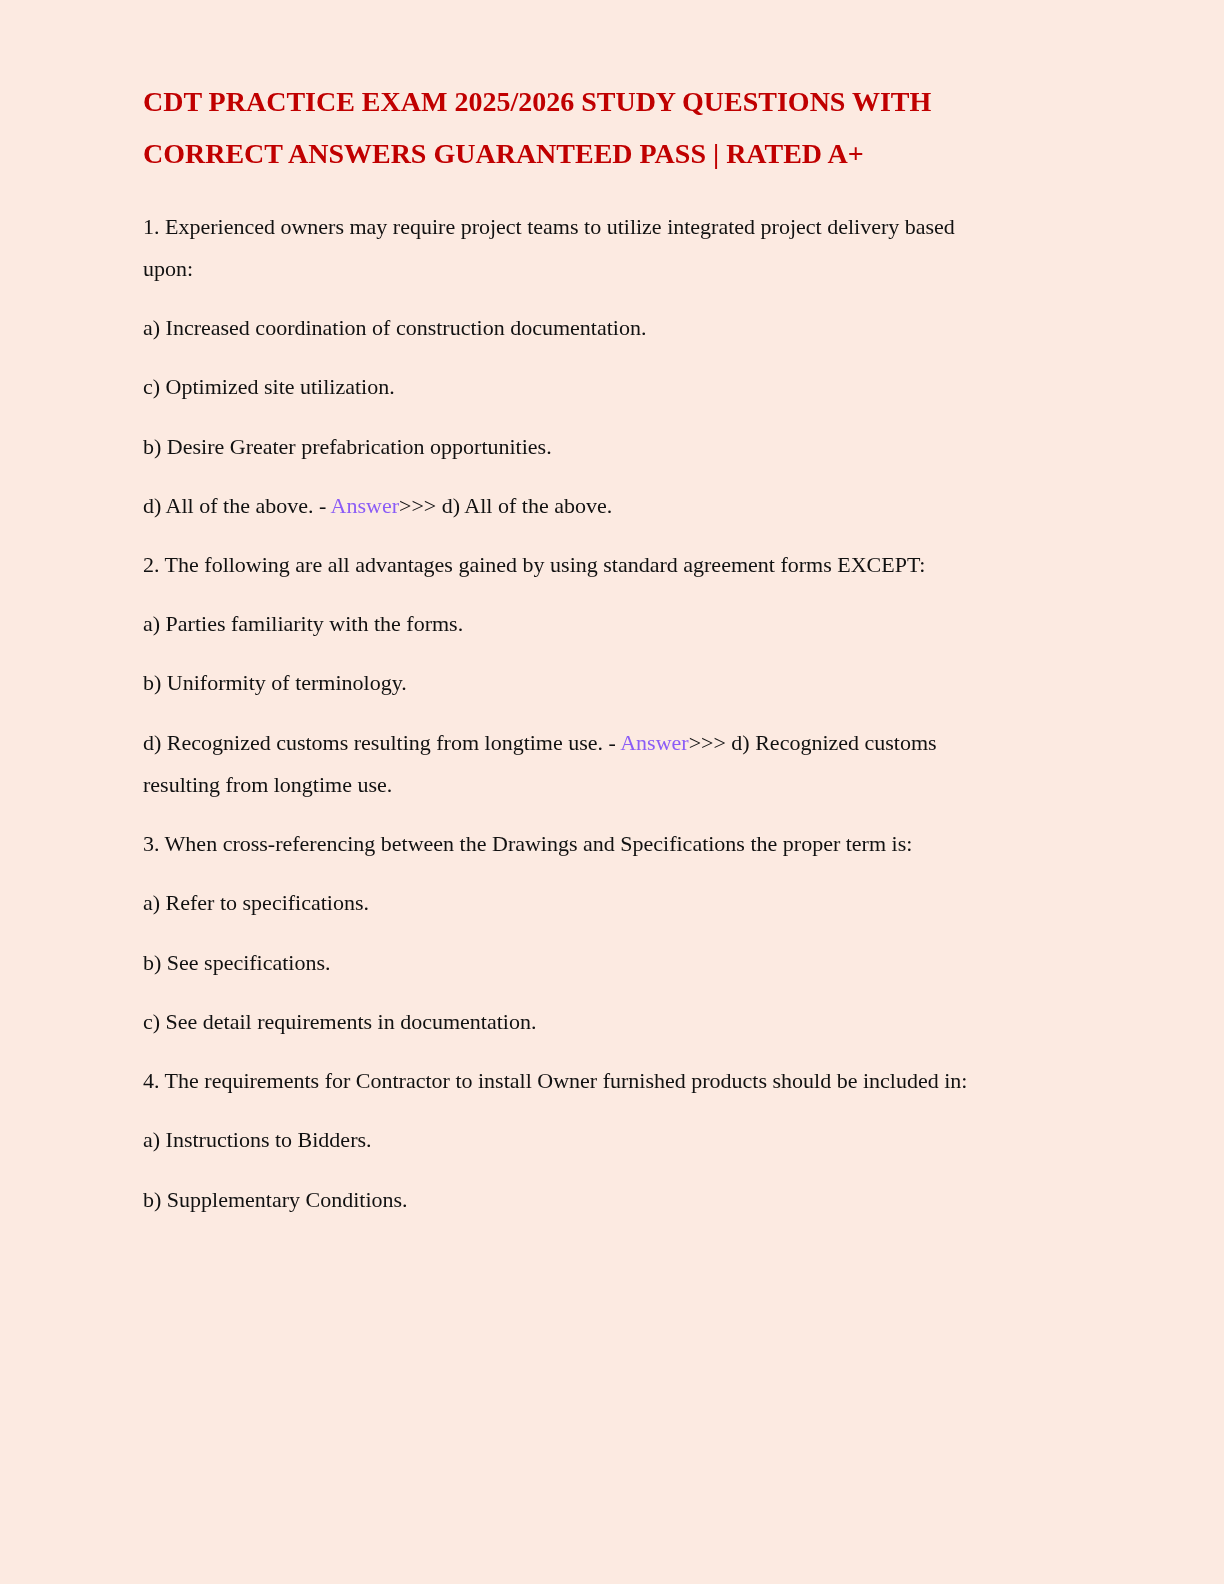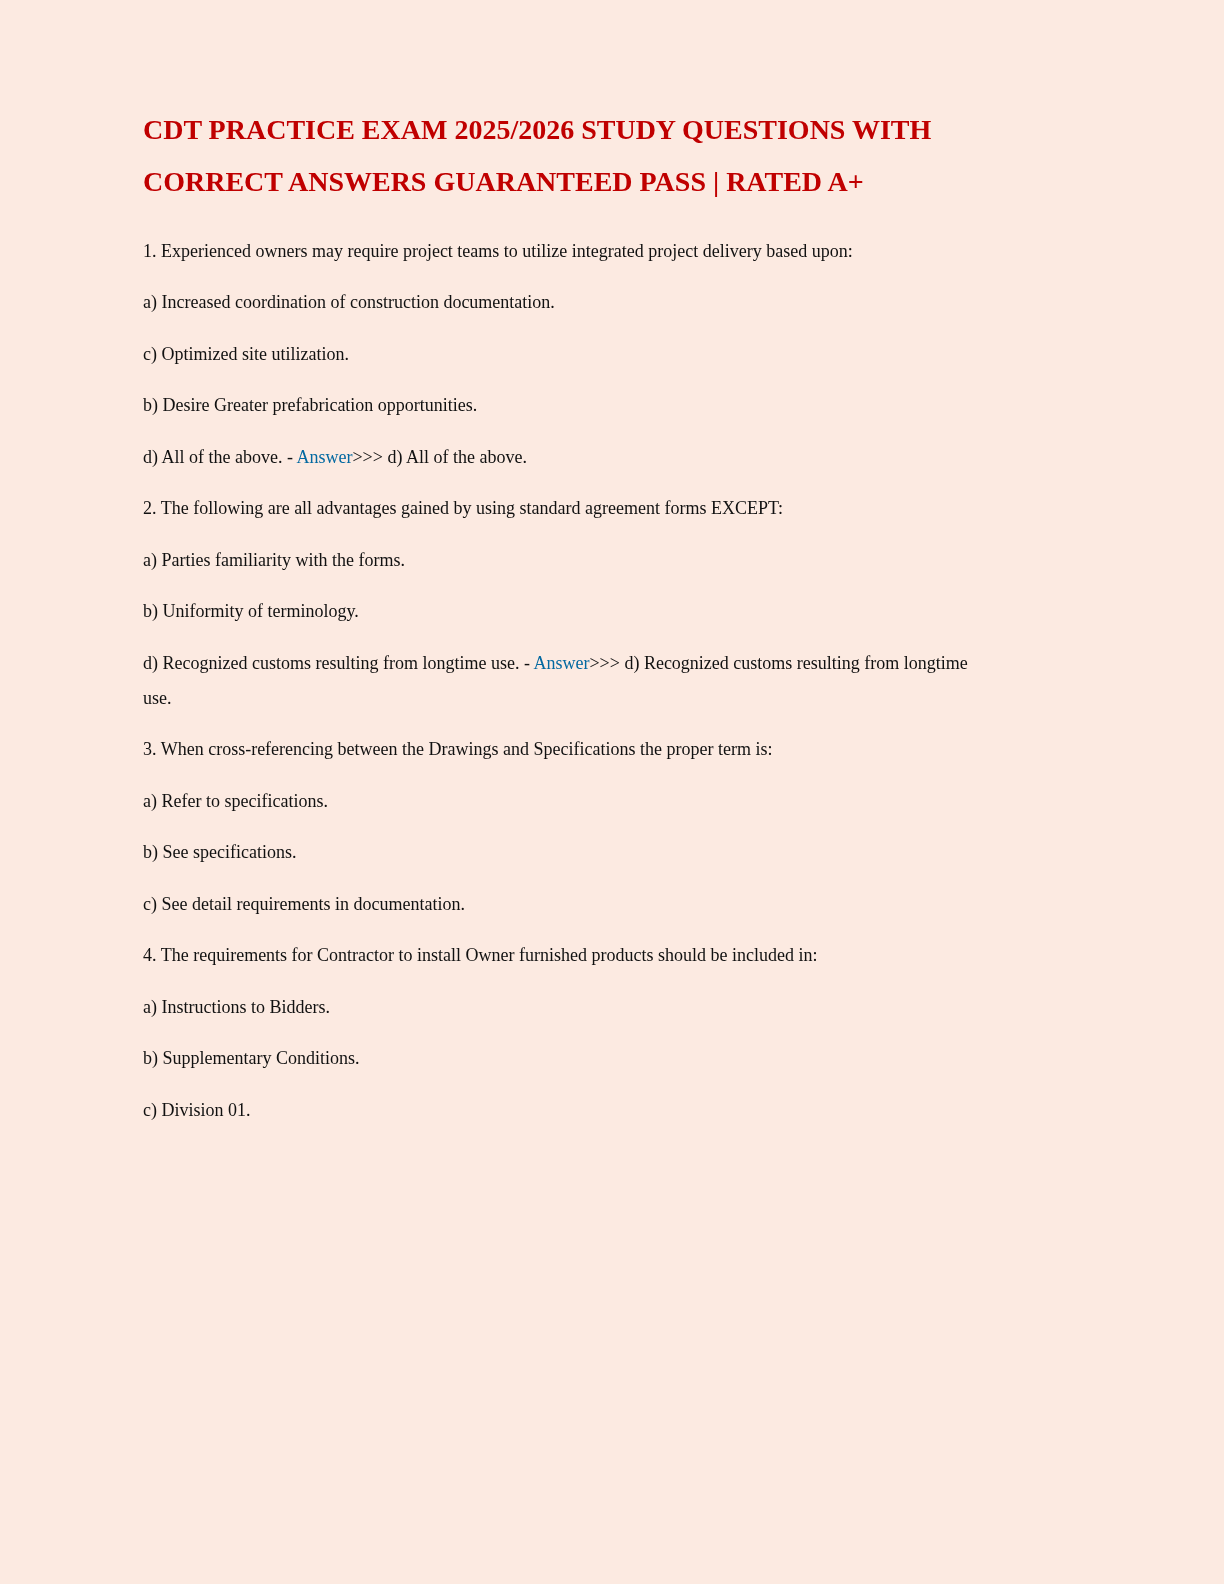--- a/index.html
+++ b/index.html
@@ -7,37 +7,37 @@
     width: 1224px;
     font-family: "Liberation Serif", "DejaVu Serif", serif;
   }
   body {
     background: #fceae1;
   }
   .page {
     width: 1124px;
     min-height: 1584px;
     background: #fceae1;
-    padding: 104px 140px 60px 143px;
+    padding: 76px 140px 60px 143px;
   }
   .title {
     font-size: 28px;
     font-weight: bold;
     line-height: 1.85;
     color: #c00000;
     margin-bottom: 26px;
   }
   .doc-body p {
-    font-size: 18px;
+    font-size: 22px;
     line-height: 1.92;
     color: #111111;
     margin-bottom: 17px;
   }
   .seg-answer {
-    color: #0369a1;
+    color: #8b5cf6;
   }
 </style>
 </head>
 <body>
 
 <div class="page">
   <h1 class="title">CDT PRACTICE EXAM 2025/2026 STUDY QUESTIONS WITH CORRECT ANSWERS GUARANTEED PASS | RATED A+</h1>
   <div class="doc-body" id="doc-body">
       <p><span>1. Experienced owners may require project teams to utilize integrated project delivery based upon:</span></p>
       <p><span>a) Increased coordination of construction documentation.</span></p>
@@ -48,15 +48,14 @@
       <p><span>a) Parties familiarity with the forms.</span></p>
       <p><span>b) Uniformity of terminology.</span></p>
       <p><span>d) Recognized customs resulting from longtime use. - </span><span class="seg-answer">Answer</span><span>&gt;&gt;&gt; d) Recognized customs resulting from longtime use.</span></p>
       <p><span>3. When cross-referencing between the Drawings and Specifications the proper term is:</span></p>
       <p><span>a) Refer to specifications.</span></p>
       <p><span>b) See specifications.</span></p>
       <p><span>c) See detail requirements in documentation.</span></p>
       <p><span>4. The requirements for Contractor to install Owner furnished products should be included in:</span></p>
       <p><span>a) Instructions to Bidders.</span></p>
       <p><span>b) Supplementary Conditions.</span></p>
-      <p><span>c) Division 01.</span></p>
     </div>
 </div>
 
 </body></html>

